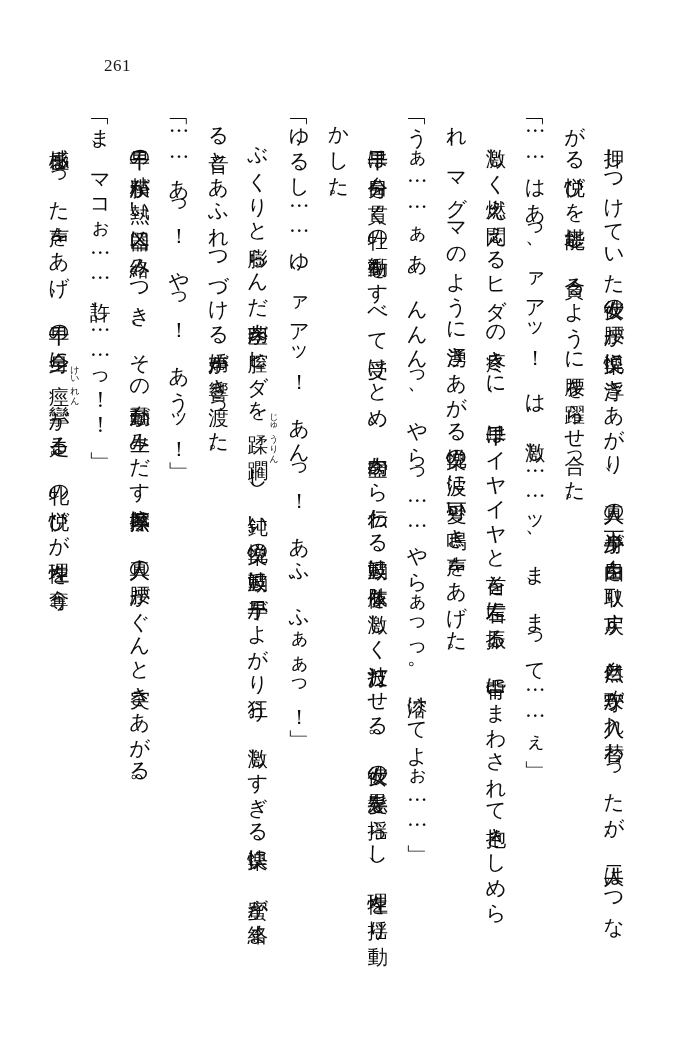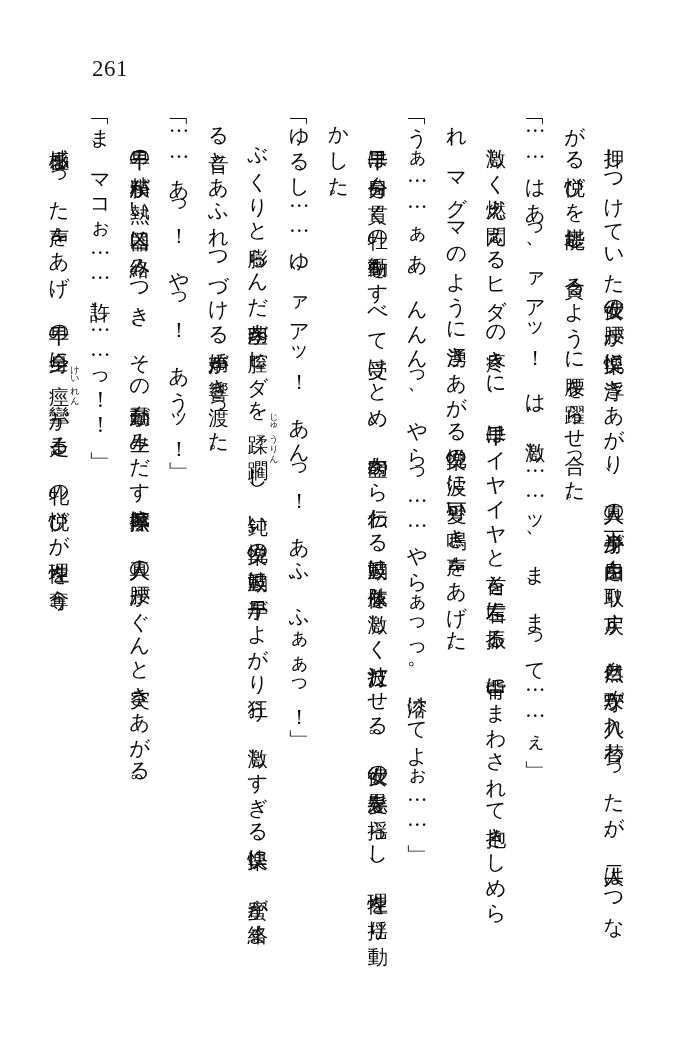--- a/index.html
+++ b/index.html
@@ -18,23 +18,23 @@
   .page {
     position: absolute;
     left: 0;
     top: 0;
     width: 695px;
     height: 1050px;
     background: #ffffff;
   }
   .page-number {
     position: absolute;
-    left: 92px;
+    left: 104px;
     top: 56px;
-    font-size: 23px;
+    font-size: 17px;
     letter-spacing: 0.5px;
     color: #1a1a1a;
     font-family: "Liberation Serif", "DejaVu Serif", serif;
   }
   .text-block {
     position: absolute;
     right: 62px;
     top: 112px;
     height: 830px;
     width: 560px;

